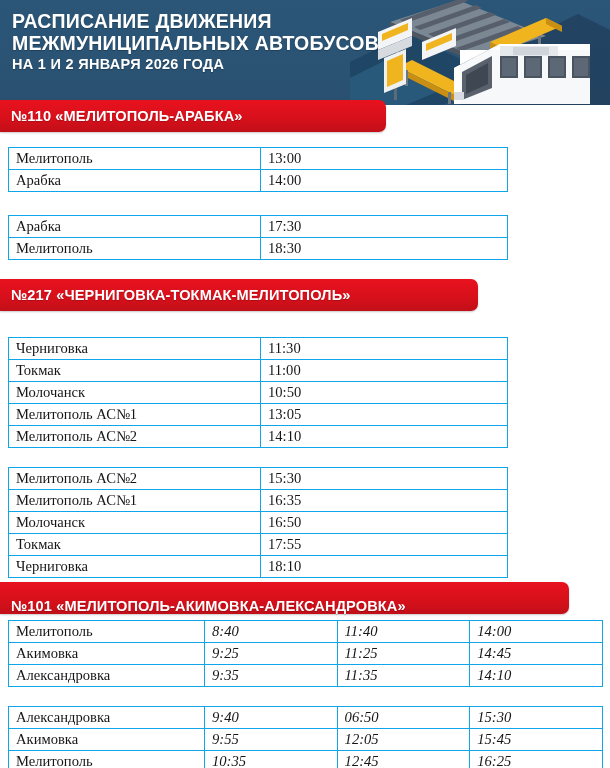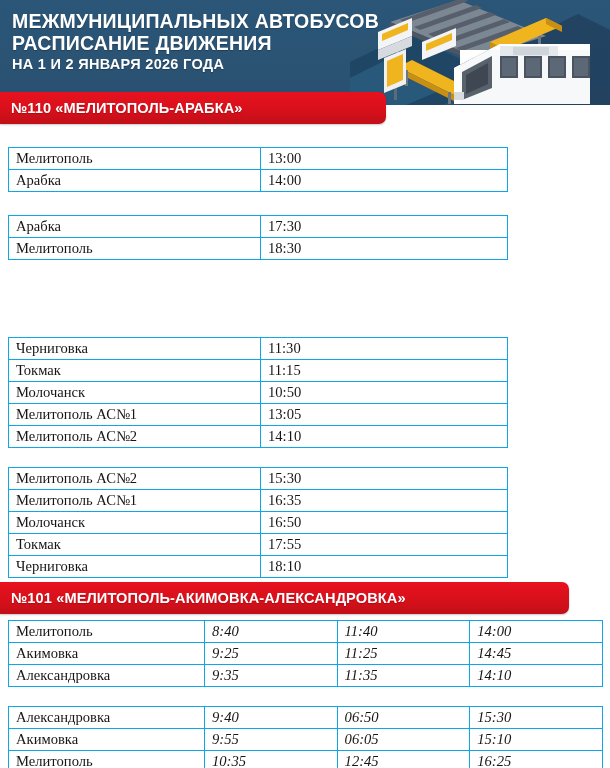--- a/index.html
+++ b/index.html
@@ -40,23 +40,23 @@
     border-top-right-radius:7px;border-bottom-right-radius:7px;
     box-shadow:0 1px 2px rgba(0,0,0,.22);
     display:flex;align-items:center;
     z-index:8;
   }
   .banner-label{
     color:#ffffff;font-weight:bold;font-size:14.6px;letter-spacing:.1px;
     padding-left:11px;white-space:nowrap;
     text-shadow:0 1px 1px rgba(0,0,0,.20);
   }
-  .banner.b110{top:92px;width:386px;}
+  .banner.b110{top:100px;width:386px;}
   .banner.b217{top:279px;width:478px;}
-  .banner.b101{top:582px;width:569px;}
+  .banner.b101{top:582px;width:569px;align-items:flex-end;}
 
   
   .sched{
     position:absolute;border-collapse:collapse;
     background:#ffffff;
     table-layout:fixed;
   }
   .sched td{
     border:1px solid #0ea5e9;
     font-family:"Liberation Serif", serif;
@@ -146,22 +146,22 @@
         <rect x="176" y="58" width="14" height="18" fill="#5d6876"></rect>
         <rect x="200" y="58" width="14" height="18" fill="#5d6876"></rect>
         <rect x="224" y="58" width="14" height="18" fill="#5d6876"></rect>
         <polygon points="150,46 208,46 208,56 150,56" fill="#e6e9ec"></polygon>
         <rect x="163" y="47" width="36" height="8" rx="1" fill="#cfd5da"></rect>
         <rect x="104" y="92" width="10" height="8" fill="#d7dbe0"></rect>
       </svg>
     </div>
 
     <div class="header-text">
+      <div class="title-line">РАСПИСАНИЕ ДВИЖЕНИЯ</div>
       <div class="title-line">МЕЖМУНИЦИПАЛЬНЫХ АВТОБУСОВ</div>
-      <div class="title-line">РАСПИСАНИЕ ДВИЖЕНИЯ</div>
       <div class="subtitle">НА 1 И 2 ЯНВАРЯ 2026 ГОДА</div>
     </div>
   </div>
 
   <div class="banner b110">
     <span class="banner-label">№110 «МЕЛИТОПОЛЬ-АРАБКА»</span>
   </div>
 
   <table class="sched t2 t110a">
       <tbody>
@@ -182,30 +182,33 @@
       <td class="c-stop">Арабка</td>
       <td class="c-time">17:30</td>
     </tr>
     <tr>
       <td class="c-stop">Мелитополь</td>
       <td class="c-time">18:30</td>
     </tr>
   </tbody>
     </table>
 
+  <div class="banner b217">
+    <span class="banner-label">№217 «ЧЕРНИГОВКА-ТОКМАК-МЕЛИТОПОЛЬ»</span>
+  </div>
 
   <table class="sched t2 t217a">
       <tbody>
     <tr>
       <td class="c-stop">Черниговка</td>
       <td class="c-time">11:30</td>
     </tr>
     <tr>
       <td class="c-stop">Токмак</td>
-      <td class="c-time">11:15</td>
+      <td class="c-time">11:00</td>
     </tr>
     <tr>
       <td class="c-stop">Молочанск</td>
       <td class="c-time">10:50</td>
     </tr>
     <tr>
       <td class="c-stop">Мелитополь АС№1</td>
       <td class="c-time">13:05</td>
     </tr>
     <tr>
@@ -271,22 +274,22 @@
       <tbody>
     <tr>
       <td class="c-stop">Александровка</td>
       <td class="c-time">9:40</td>
       <td class="c-time">06:50</td>
       <td class="c-time">15:30</td>
     </tr>
     <tr>
       <td class="c-stop">Акимовка</td>
       <td class="c-time">9:55</td>
-      <td class="c-time">06:05</td>
-      <td class="c-time">15:10</td>
+      <td class="c-time">12:05</td>
+      <td class="c-time">15:45</td>
     </tr>
     <tr>
       <td class="c-stop">Мелитополь</td>
       <td class="c-time">10:35</td>
       <td class="c-time">12:45</td>
       <td class="c-time">16:25</td>
     </tr>
   </tbody>
     </table>
 

